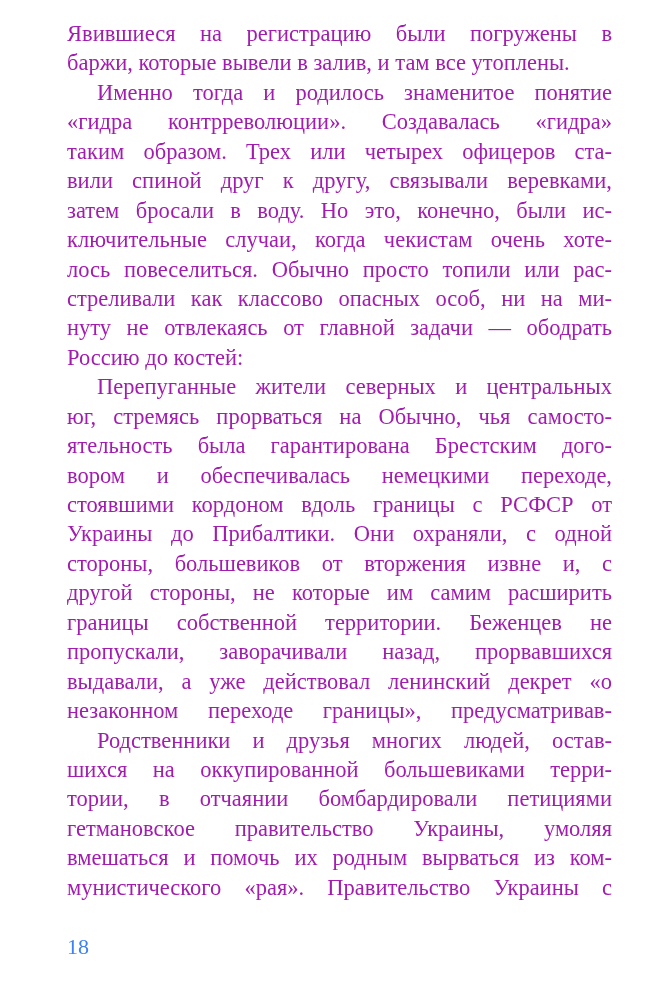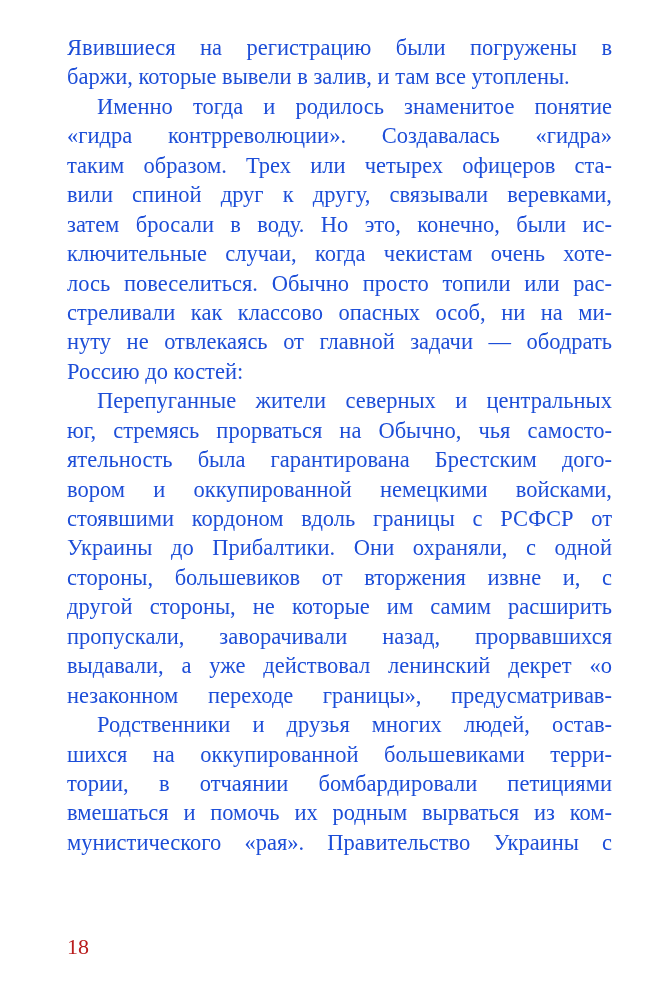--- a/index.html
+++ b/index.html
@@ -9,47 +9,47 @@
     }
     body {
       width: 667px;
       height: 1000px;
       position: relative;
       overflow: hidden;
     }
     .page {
       position: absolute;
       left: 67px;
-      top: 33px;
+      top: 19px;
       width: 545px;
       font-family: "Liberation Serif", "DejaVu Serif", serif;
       font-size: 22.5px;
       line-height: 29.45px;
-      color: #1d4ed8;
+      color: #a21caf;
     }
     .line {
       display: block;
       white-space: nowrap;
       text-align: justify;
       text-align-last: justify;
       height: 29.45px;
     }
     .line.last {
       text-align-last: left;
     }
     .line.indent {
       padding-left: 30px;
     }
     .folio {
       position: absolute;
       left: 67px;
       top: 934px;
       font-family: "Liberation Serif", "DejaVu Serif", serif;
       font-size: 22px;
-      color: #b91c1c;
+      color: #3b82f6;
     }
   </style>
 </head>
 <body>
 
 <div class="page">
 
   <div>
     <span class="line">Явившиеся на регистрацию были погружены в</span>
     <span class="line last">баржи, которые вывели в залив, и там все утоплены.</span>
@@ -65,32 +65,34 @@
     <span class="line">лось повеселиться. Обычно просто топили или рас-</span>
     <span class="line">стреливали как классово опасных особ, ни на ми-</span>
     <span class="line">нуту не отвлекаясь от главной задачи — ободрать</span>
     <span class="line last">Россию до костей:</span>
   </div>
 
   <div>
     <span class="line indent">Перепуганные жители северных и центральных</span>
     <span class="line">юг, стремясь прорваться на Обычно, чья самосто-</span>
     <span class="line">ятельность была гарантирована Брестским дого-</span>
-    <span class="line">вором и оккупированной немецкими войсками,</span>
+    <span class="line">вором и обеспечивалась немецкими переходе,</span>
     <span class="line">стоявшими кордоном вдоль границы с РСФСР от</span>
     <span class="line">Украины до Прибалтики. Они охраняли, с одной</span>
     <span class="line">стороны, большевиков от вторжения извне и, с</span>
     <span class="line">другой стороны, не которые им самим расширить</span>
+    <span class="line">границы собственной территории. Беженцев не</span>
     <span class="line">пропускали, заворачивали назад, прорвавшихся</span>
     <span class="line">выдавали, а уже действовал ленинский декрет «о</span>
     <span class="line">незаконном переходе границы», предусматривав-</span>
   </div>
 
   <div>
     <span class="line indent">Родственники и друзья многих людей, остав-</span>
     <span class="line">шихся на оккупированной большевиками терри-</span>
     <span class="line">тории, в отчаянии бомбардировали петициями</span>
+    <span class="line">гетмановское правительство Украины, умоляя</span>
     <span class="line">вмешаться и помочь их родным вырваться из ком-</span>
     <span class="line">мунистического «рая». Правительство Украины с</span>
   </div>
 </div>
 
 <div class="folio">18</div>
 
 </body></html>

